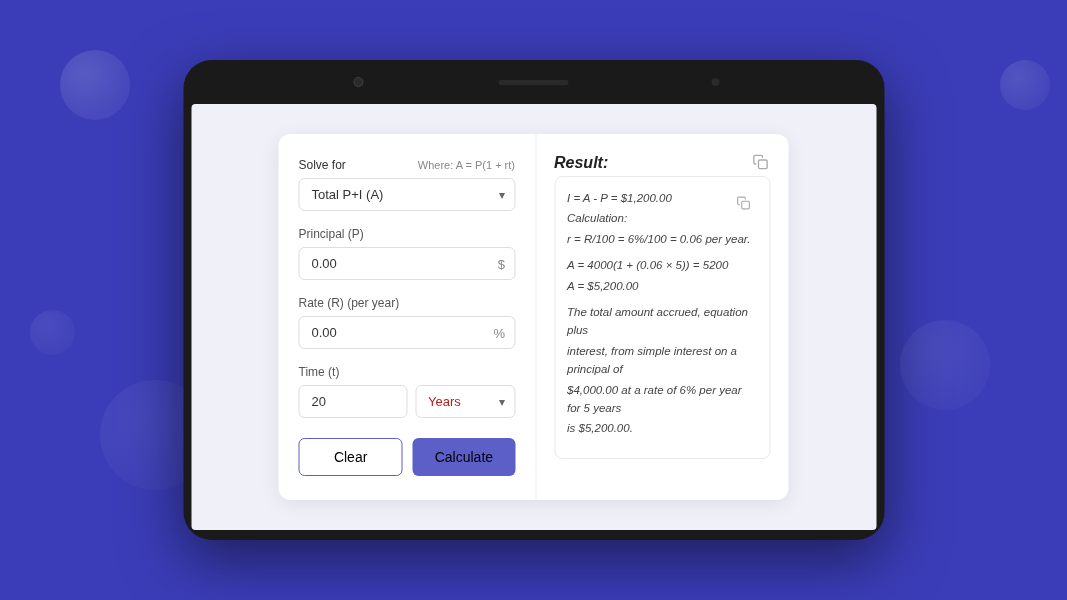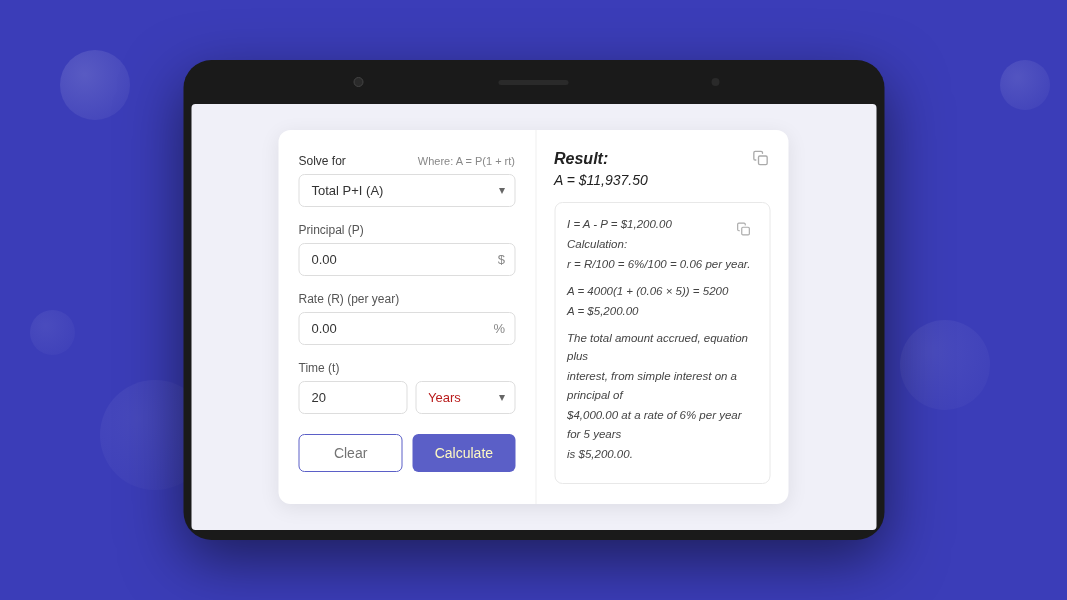--- a/index.html
+++ b/index.html
@@ -234,33 +234,33 @@
       gap: 10px;
       margin-top: 20px;
     }
 
     .btn-clear {
       flex: 1;
       padding: 10px;
       border: 1px solid #5b5fc7;
       border-radius: 6px;
       background: white;
-      color: #737373;
+      color: #000000;
       font-size: 14px;
       font-weight: 500;
       cursor: pointer;
     }
 
     .btn-calculate {
       flex: 1;
       padding: 10px;
       border: none;
       border-radius: 6px;
       background: #5b5fc7;
-      color: #fef9c3;
+      color: #000000;
       font-size: 14px;
       font-weight: 500;
       cursor: pointer;
     }
 
     
     .result-title {
       font-size: 16px;
       font-weight: 700;
       color: #222;
@@ -399,21 +399,20 @@
       <div class="calc-right">
 
         <div class="copy-icon">
           <svg width="16" height="16" viewBox="0 0 24 24" fill="none" stroke="#aaa" stroke-width="2" stroke-linecap="round" stroke-linejoin="round">
             <rect x="9" y="9" width="13" height="13" rx="2" ry="2"></rect>
             <path d="M5 15H4a2 2 0 0 1-2-2V4a2 2 0 0 1 2-2h9a2 2 0 0 1 2 2v1"></path>
           </svg>
         </div>
 
         <div class="result-title">Result:</div>
-        <div class="result-value">A = $11,937.50</div>
 
         <div class="detail-box">
 
           <div class="copy-icon-2">
             <svg width="14" height="14" viewBox="0 0 24 24" fill="none" stroke="#aaa" stroke-width="2" stroke-linecap="round" stroke-linejoin="round">
               <rect x="9" y="9" width="13" height="13" rx="2" ry="2"></rect>
               <path d="M5 15H4a2 2 0 0 1-2-2V4a2 2 0 0 1 2-2h9a2 2 0 0 1 2 2v1"></path>
             </svg>
           </div>
 

